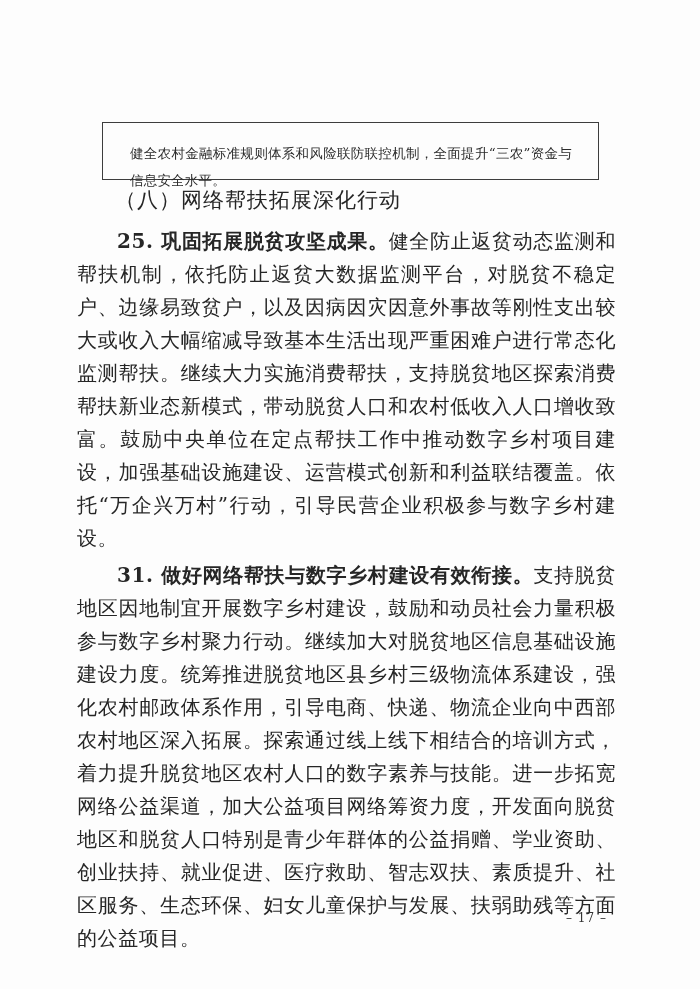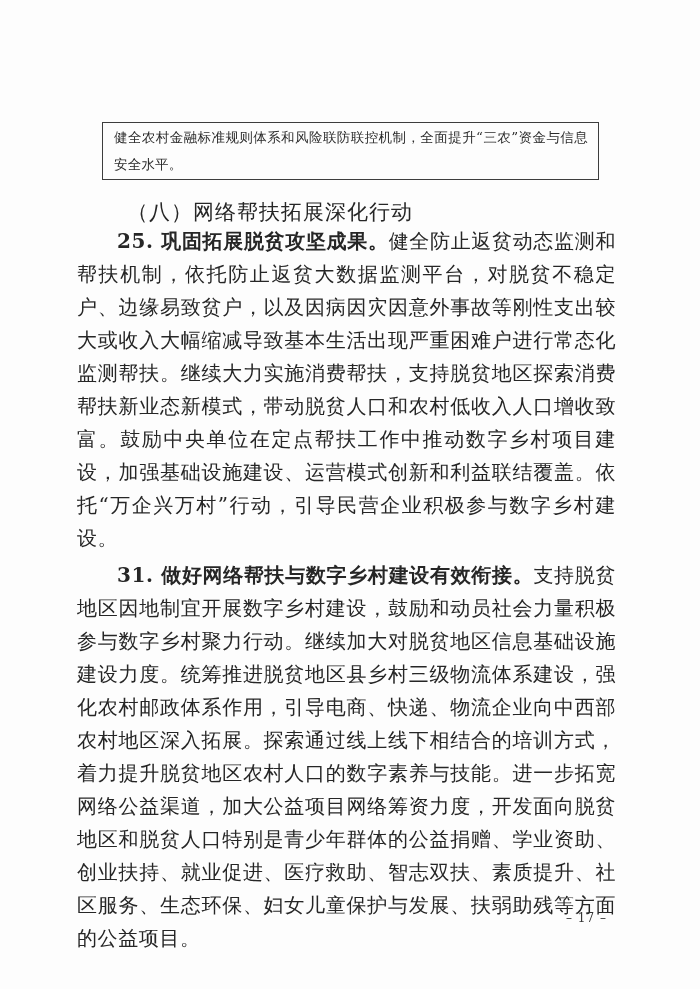--- a/index.html
+++ b/index.html
@@ -21,34 +21,34 @@
     left: 102px;
     top: 122px;
     width: 497px;
     height: 58px;
     box-sizing: border-box;
     border: 1.5px solid #3d3d3d;
     padding: 1px 10px 0 11px;
     background: #fdfdfd;
   }
   .callout-text {
-    margin: 0;
+    margin: 16px;
     font-size: 13.5px;
     line-height: 27px;
     letter-spacing: 0.2px;
     text-align: justify;
     text-justify: inter-ideograph;
     color: #2b2b2b;
   }
   .section-heading {
     position: absolute;
     left: 73px;
     top: 184px;
     width: 547px;
-    margin: 12px;
+    margin: 0;
     padding-left: 42px;
     box-sizing: border-box;
     font-size: 21px;
     line-height: 33px;
     font-weight: normal;
     letter-spacing: 1px;
     color: #262626;
   }
   .content {
     position: absolute;

